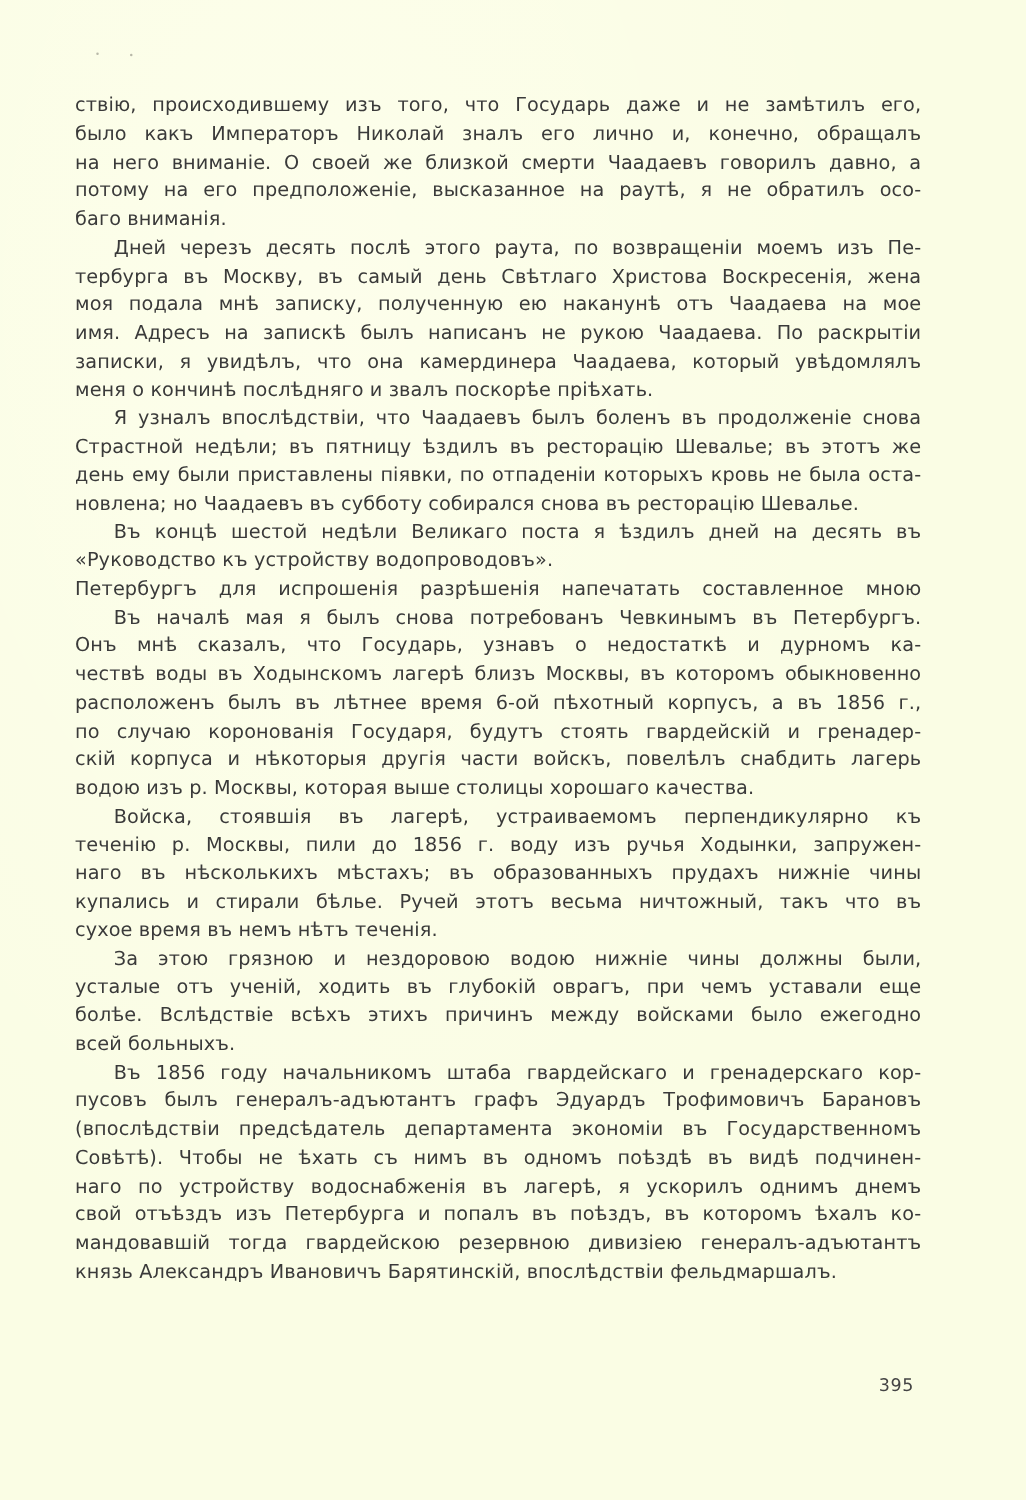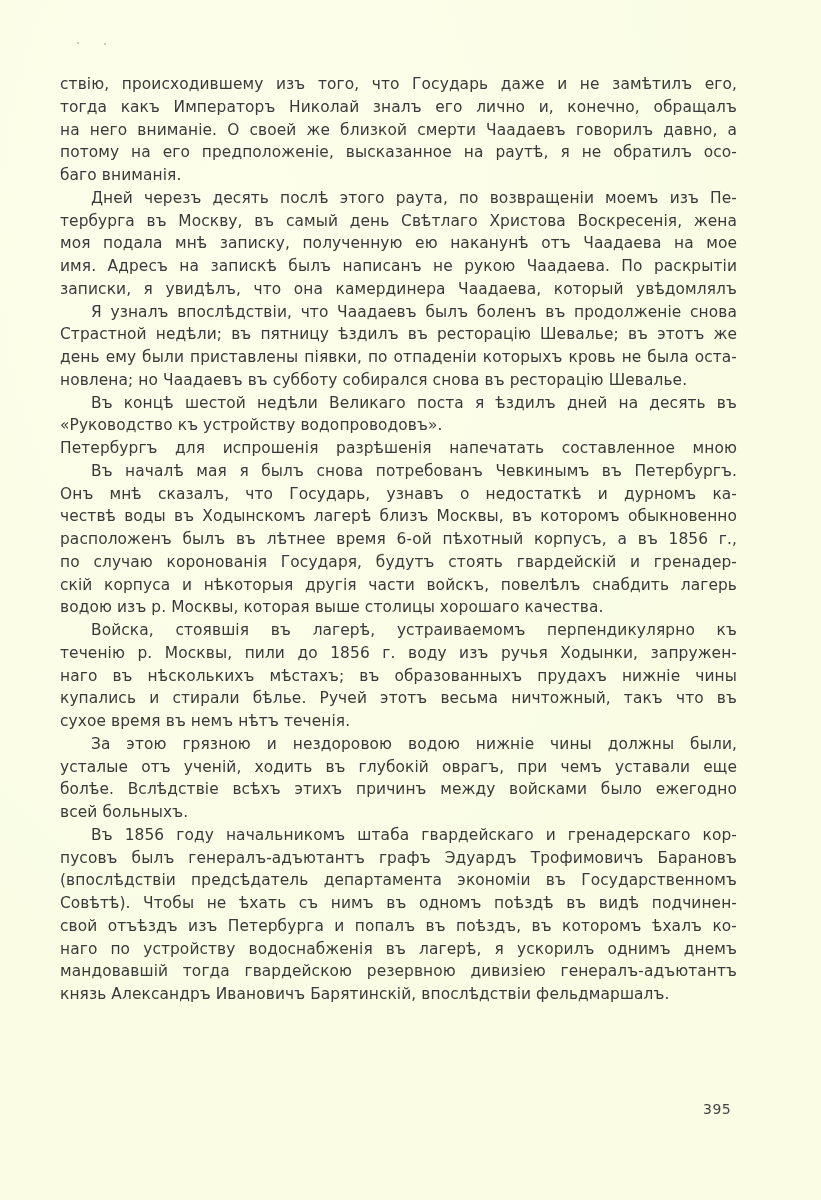--- a/index.html
+++ b/index.html
@@ -66,31 +66,32 @@
 <body>
 
 <div class="page">
   <div class="speck" style="left:104px;top:43px;"></div>
   <div class="speck" style="left:77px;top:42px;"></div>
   <div class="speck" style="left:625px;top:878px;"></div>
 
   <div class="text-block" id="text-block">
       <div class="paragraph">
         <span class="line">ствію, происходившему изъ того, что Государь даже и не замѣтилъ его,</span>
-        <span class="line">тогда какъ Императоръ Николай зналъ его лично и, конечно, обращалъ</span>
+        <span class="line">было какъ Императоръ Николай зналъ его лично и, конечно, обращалъ</span>
         <span class="line">на него вниманіе. О своей же близкой смерти Чаадаевъ говорилъ давно, а</span>
         <span class="line">потому на его предположеніе, высказанное на раутѣ, я не обратилъ осо-</span>
         <span class="line last">баго вниманія.</span>
       </div>
       <div class="paragraph">
         <span class="line indent">Дней черезъ десять послѣ этого раута, по возвращеніи моемъ изъ Пе-</span>
         <span class="line">тербурга въ Москву, въ самый день Свѣтлаго Христова Воскресенія, жена</span>
         <span class="line">моя подала мнѣ записку, полученную ею наканунѣ отъ Чаадаева на мое</span>
         <span class="line">имя. Адресъ на запискѣ былъ написанъ не рукою Чаадаева. По раскрытіи</span>
         <span class="line">записки, я увидѣлъ, что она камердинера Чаадаева, который увѣдомлялъ</span>
+        <span class="line last">меня о кончинѣ послѣдняго и звалъ поскорѣе пріѣхать.</span>
       </div>
       <div class="paragraph">
         <span class="line indent">Я узналъ впослѣдствіи, что Чаадаевъ былъ боленъ въ продолженіе снова</span>
         <span class="line">Страстной недѣли; въ пятницу ѣздилъ въ ресторацію Шевалье; въ этотъ же</span>
         <span class="line">день ему были приставлены піявки, по отпаденіи которыхъ кровь не была оста-</span>
         <span class="line last">новлена; но Чаадаевъ въ субботу собирался снова въ ресторацію Шевалье.</span>
       </div>
       <div class="paragraph">
         <span class="line indent">Въ концѣ шестой недѣли Великаго поста я ѣздилъ дней на десять въ</span>
         <span class="line last">«Руководство къ устройству водопроводовъ».</span>
@@ -116,21 +117,21 @@
         <span class="line indent">За этою грязною и нездоровою водою нижніе чины должны были,</span>
         <span class="line">усталые отъ ученій, ходить въ глубокій оврагъ, при чемъ уставали еще</span>
         <span class="line">болѣе. Вслѣдствіе всѣхъ этихъ причинъ между войсками было ежегодно</span>
         <span class="line last">всей больныхъ.</span>
       </div>
       <div class="paragraph">
         <span class="line indent">Въ 1856 году начальникомъ штаба гвардейскаго и гренадерскаго кор-</span>
         <span class="line">пусовъ былъ генералъ-адъютантъ графъ Эдуардъ Трофимовичъ Барановъ</span>
         <span class="line">(впослѣдствіи предсѣдатель департамента экономіи въ Государственномъ</span>
         <span class="line">Совѣтѣ). Чтобы не ѣхать съ нимъ въ одномъ поѣздѣ въ видѣ подчинен-</span>
+        <span class="line">наго по устройству водоснабженія въ лагерѣ, я ускорилъ однимъ днемъ</span>
         <span class="line">свой отъѣздъ изъ Петербурга и попалъ въ поѣздъ, въ которомъ ѣхалъ ко-</span>
-        <span class="line">наго по устройству водоснабженія въ лагерѣ, я ускорилъ однимъ днемъ</span>
         <span class="line">мандовавшій тогда гвардейскою резервною дивизіею генералъ-адъютантъ</span>
         <span class="line last">князь Александръ Ивановичъ Барятинскій, впослѣдствіи фельдмаршалъ.</span>
       </div>
     </div>
 
   <div class="page-number">395</div>
 </div>
 
 </body></html>

